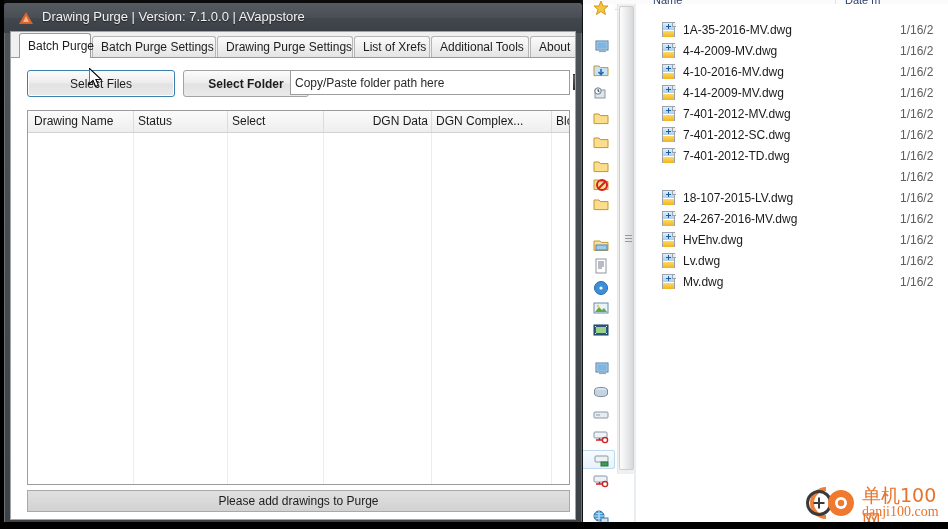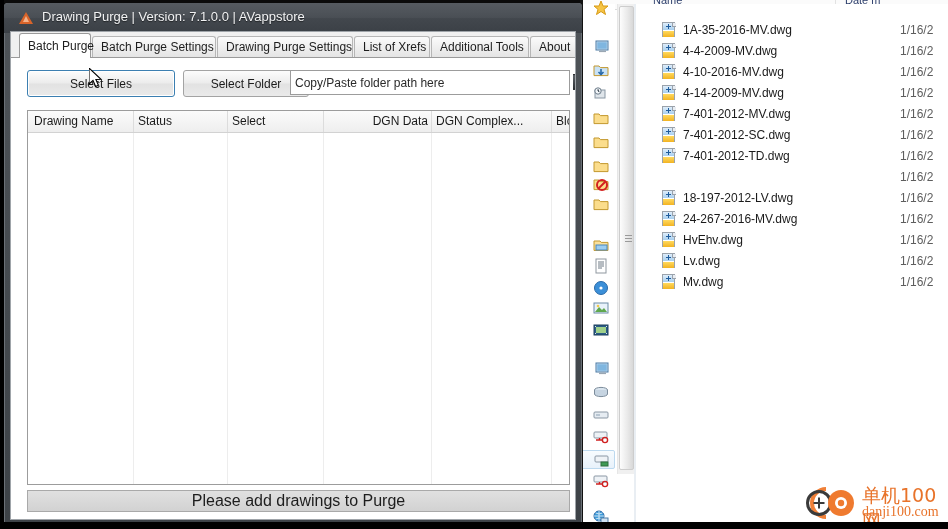--- a/index.html
+++ b/index.html
@@ -213,20 +213,21 @@
     box-shadow: inset 0 0 0 1px #ffffff;
     cursor: default;
   }
   #btn-select-folder {
     position: absolute; left: 172px; top: 38px; width: 126px; height: 27px;
     background: linear-gradient(#fcfcfc, #ececec 48%, #e2e2e2 52%, #eaeaea);
     border: 1px solid #a3a3a3;
     border-radius: 3px;
     font-size: 12px; color: #1c1c1c;
     cursor: default;
+    font-weight: bold;
   }
   #path-input {
     position: absolute; left: 279px; top: 38px; width: 280px; height: 25px;
     background: #ffffff;
     border: 1px solid #9c9c9c;
     font-size: 12px; color: #2a2a2a;
     padding: 0 0 0 4px; line-height: 23px;
     white-space: nowrap; overflow: hidden;
   }
   #path-input::placeholder { color:#2a2a2a; }
@@ -263,21 +264,21 @@
   }
   .gcol {
     position: absolute; top: 22px; width: 1px; height: 353px; background: #ededed;
   }
 
   
   #progress {
     position: absolute; left: 16px; top: 458px; width: 543px; height: 22px;
     background: linear-gradient(#e0e0e0, #d2d2d2);
     border: 1px solid #a9a9a9;
-    font-size: 16px; color: #1d1d1d;
+    font-size: 12px; color: #1d1d1d;
     text-align: center; line-height: 20px;
   }
 
   
   #cursor {
     position: absolute; left: 89px; top: 68px; width: 16px; height: 22px;
     pointer-events: none; z-index: 50;
   }
 
   
@@ -542,21 +543,21 @@
           <div class="fname">7-401-2012-TD.dwg</div>
         </div>
         <div class="file-row" style="top: 184px;">
           <div class="fi dwgicon">
             <span class="sheet"></span>
             <span class="blue"></span>
             <span class="yellow"></span>
             <span class="fold"></span>
             <span class="cross"></span>
           </div>
-          <div class="fname">18-197-2012-LV.dwg</div>
+          <div class="fname">18-107-2015-LV.dwg</div>
         </div>
         <div class="file-row" style="top: 205px;">
           <div class="fi dwgicon">
             <span class="sheet"></span>
             <span class="blue"></span>
             <span class="yellow"></span>
             <span class="fold"></span>
             <span class="cross"></span>
           </div>
           <div class="fname">24-267-2016-MV.dwg</div>

